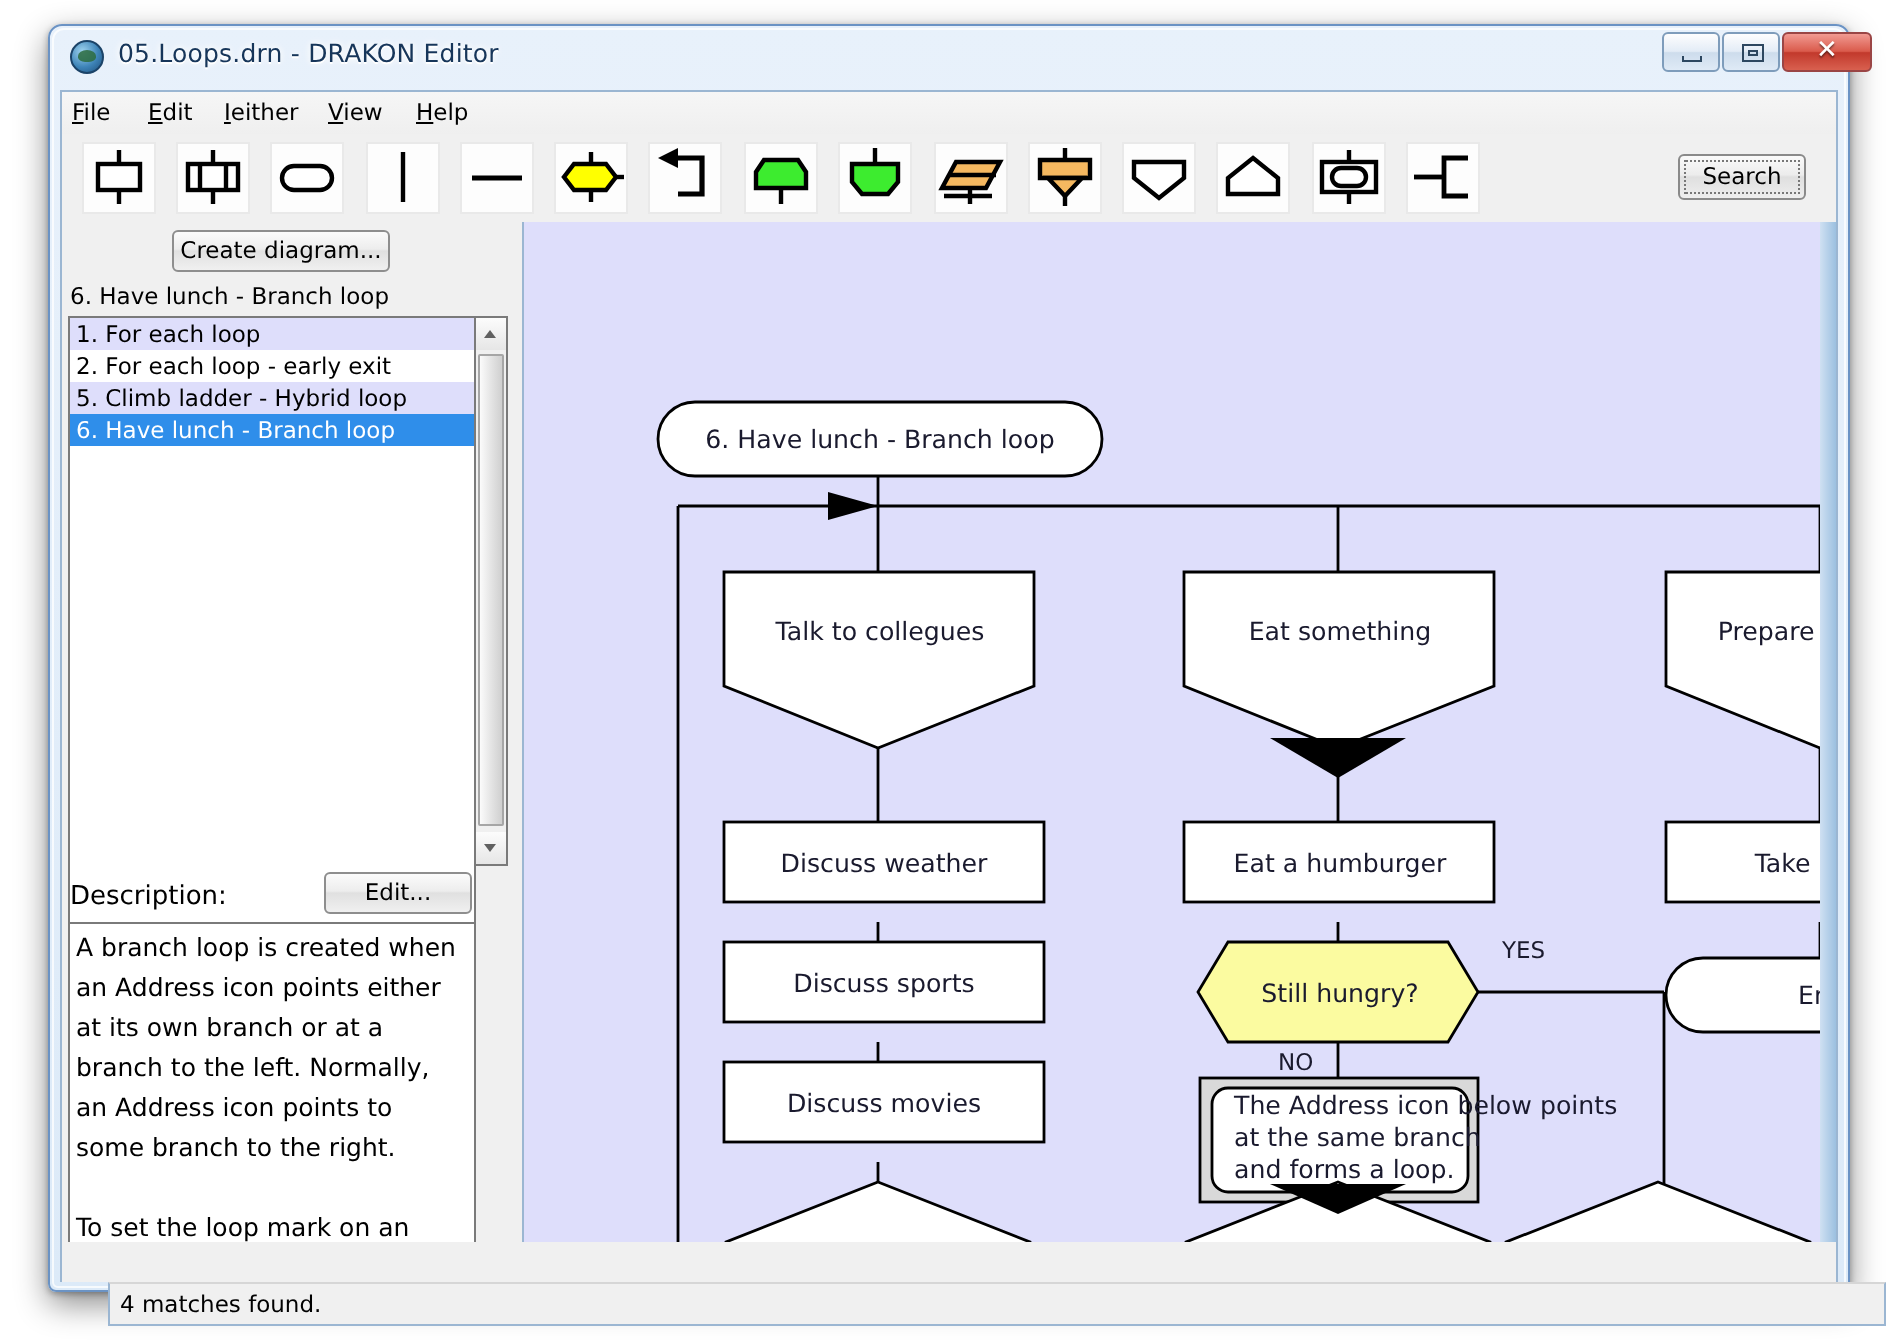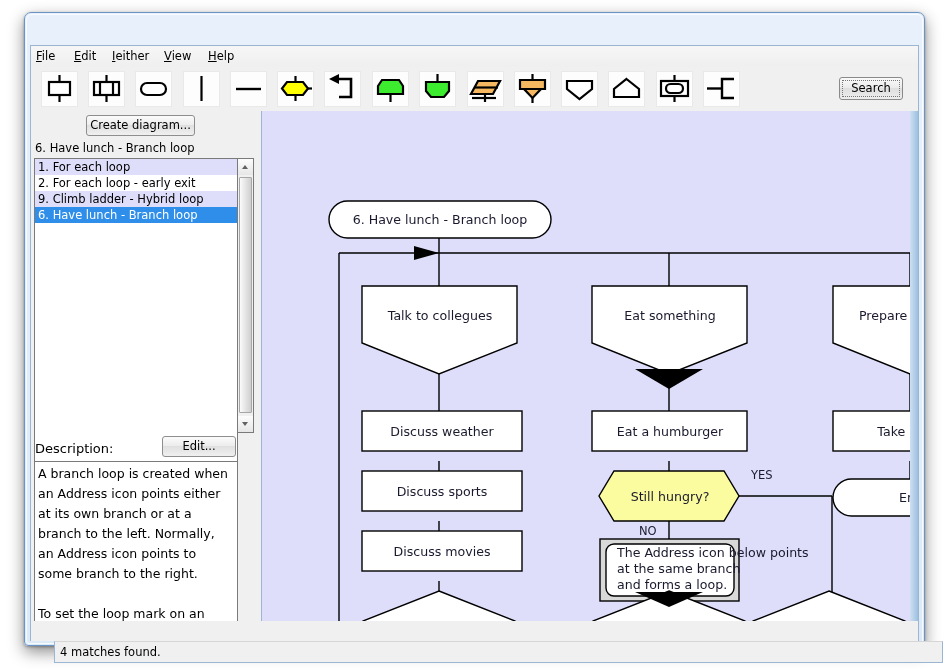--- a/index.html
+++ b/index.html
@@ -152,20 +152,34 @@
   #status-text{position:absolute;left:5px;top:3px;font-size:11.5px;color:#000;}
 
   .diag-text{font-family:"DejaVu Sans",sans-serif;font-size:12.6px;fill:#1a1a2e;}
   .diag-small{font-family:"DejaVu Sans",sans-serif;font-size:11.5px;fill:#1a1a2e;}
 </style>
 </head>
 <body>
 
 <div id="window">
 
+  <div id="titlebar">
+    <div id="app-icon"></div>
+    <div id="title-text">05.Loops.drn - DRAKON Editor</div>
+
+    <div class="winbtn" id="btn-min">
+      <span class="g"></span>
+    </div>
+    <div class="winbtn" id="btn-max">
+      <span class="g"></span>
+    </div>
+    <div class="winbtn" id="btn-close">
+      <span class="g">✕</span>
+    </div>
+  </div>
 
   <div id="client">
 
     <div id="menubar">
       <div class="menu-item" style="left:0"><u>F</u><span>ile</span></div>
       <div class="menu-item" style="left:38px"><u>E</u><span>dit</span></div>
       <div class="menu-item" style="left:76px"><u>I</u><span>either</span></div>
       <div class="menu-item" style="left:128px"><u>V</u><span>iew</span></div>
       <div class="menu-item" style="left:172px"><u>H</u><span>elp</span></div>
     </div>
@@ -325,21 +339,21 @@
 
       <div id="create-btn">
         <span>Create diagram...</span>
       </div>
 
       <div id="current-label">6. Have lunch - Branch loop</div>
 
       <div id="listbox">
         <div class="listrow alt">1. For each loop</div>
         <div class="listrow">2. For each loop - early exit</div>
-        <div class="listrow alt">9. Climb ladder - Hybrid loop</div>
+        <div class="listrow alt">5. Climb ladder - Hybrid loop</div>
         <div class="listrow sel">6. Have lunch - Branch loop</div>
       </div>
 
       <div id="list-sb">
         <div class="sb-arrow up">
             <i></i>
           </div>
         <div id="sb-thumb"></div>
         <div class="sb-arrow down">
             <i></i>

